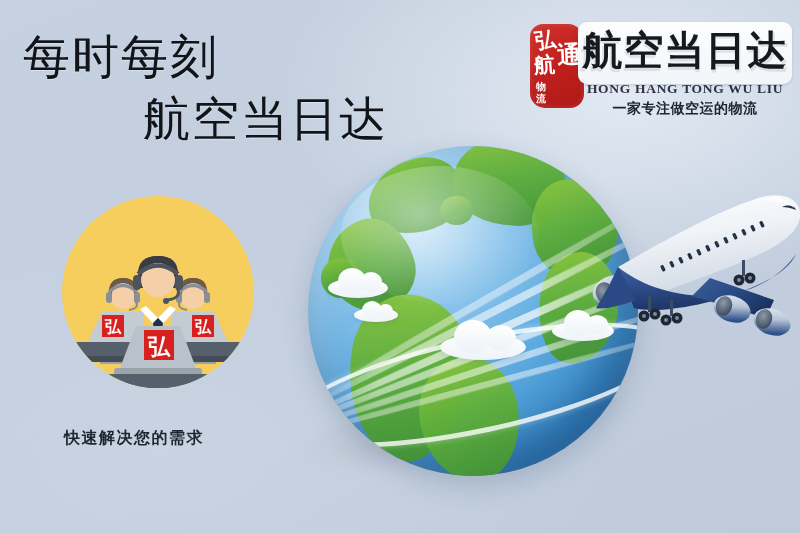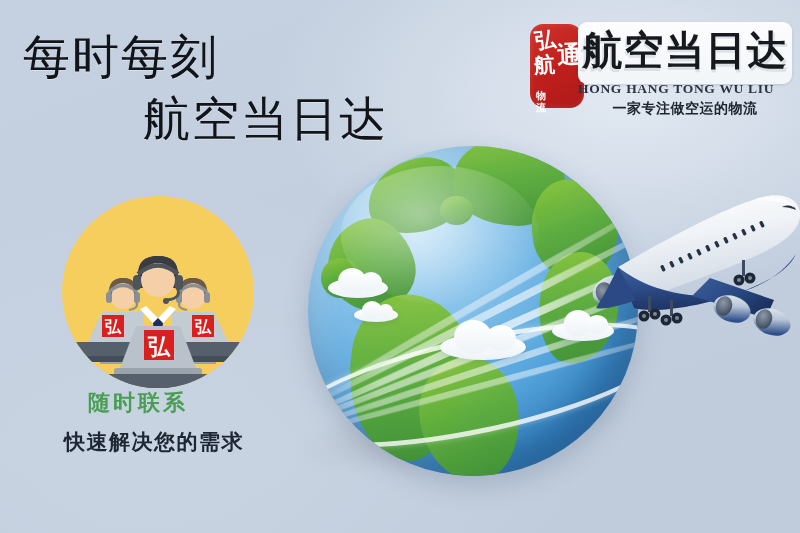--- a/index.html
+++ b/index.html
@@ -88,21 +88,21 @@
     letter-spacing: 1px;
     text-align: center;
     line-height: 60px;
     white-space: nowrap;
   }
   .logo-pinyin {
     position: absolute;
     left: 56px;
     top: 63px;
     width: 214px;
-    text-align: left;
+    text-align: center;
     font-family: "Liberation Serif", "DejaVu Serif", serif;
     font-size: 13.5px;
     font-weight: 700;
     letter-spacing: 0.7px;
     color: #2b3340;
     white-space: nowrap;
   }
   .logo-tagline {
     position: absolute;
     left: 56px;
@@ -141,21 +141,20 @@
   .seal-sub {
     position: absolute;
     left: 6px;
     top: 57px;
     width: 18px;
     font-size: 10px;
     font-weight: 700;
     color: #fff;
     line-height: 1.15;
     font-family: "Liberation Serif", "DejaVu Serif", serif;
-    margin-top: 9px;
   }
 
   
   .globe-shadow {
     position: absolute;
     left: 300px;
     top: 388px;
     width: 330px;
     height: 76px;
     background: radial-gradient(ellipse at 50% 50%, rgba(120,120,125,0.30) 0%, rgba(140,140,145,0.12) 48%, rgba(160,160,165,0) 75%);
@@ -346,21 +345,21 @@
     font-weight: 700;
     color: #4a9e54;
     letter-spacing: 3px;
     z-index: 30;
     white-space: nowrap;
   }
   .cap-secondary {
     position: absolute;
     left: 64px;
     top: 428px;
-    font-size: 21px;
+    font-size: 16px;
     font-weight: 700;
     color: #1d2633;
     letter-spacing: 1.5px;
     z-index: 30;
     white-space: nowrap;
   }
 </style>
 </head>
 <body>
 
@@ -586,16 +585,15 @@
           <rect x="52" y="172" width="88" height="8" rx="3" fill="#9aa4ad"></rect>
           <rect x="82" y="134" width="30" height="30" fill="#d8201f"></rect>
           <text x="97" y="158" font-size="22" font-weight="700" text-anchor="middle" fill="#ffffff" font-family="Liberation Serif, serif">弘</text>
         </g>
 
         <rect x="36" y="178" width="120" height="14" fill="#55606c"></rect>
       </g>
     </svg>
   </div>
 
-  <div class="cap-primary">随时联系</div>
   <div class="cap-secondary">快速解决您的需求</div>
 
 </div>
 
 </body></html>

